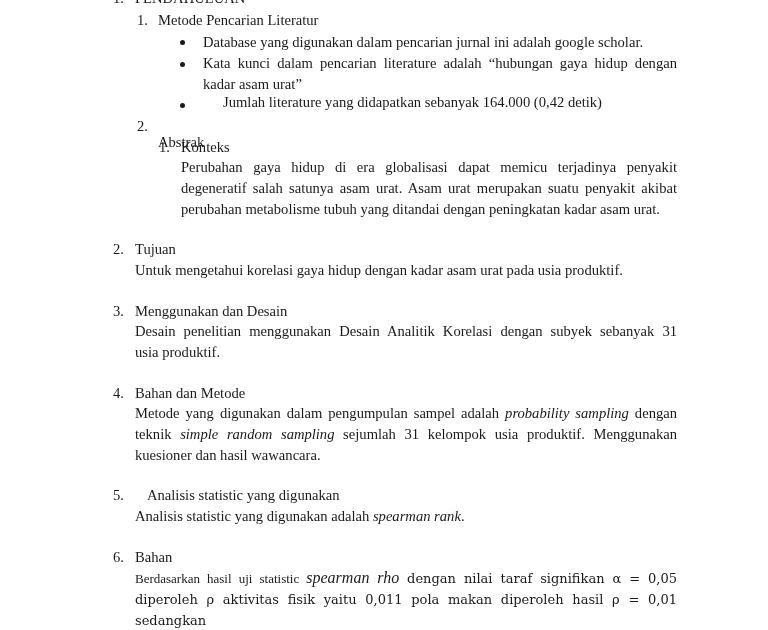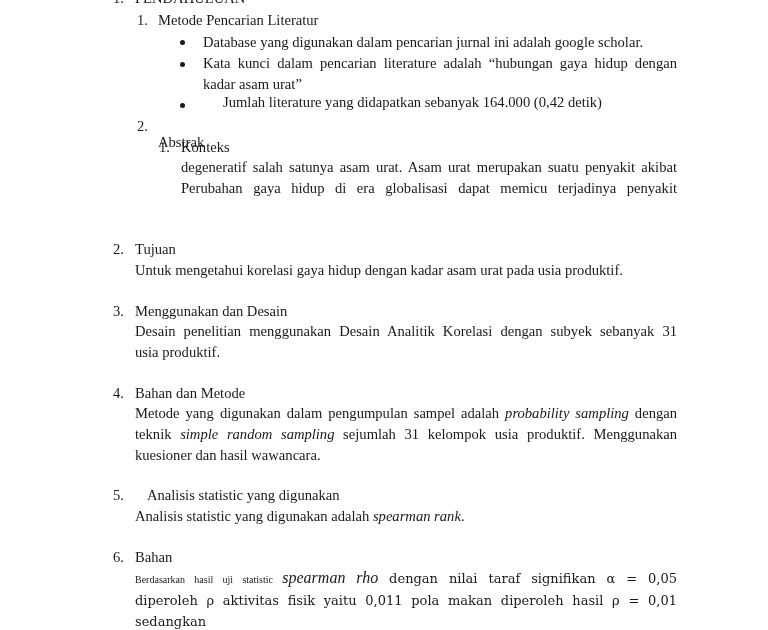--- a/index.html
+++ b/index.html
@@ -34,22 +34,23 @@
 <div class="bullet" style="left:180px; top:103px;"></div>
 <div class="line" style="left:203px; top:92px;margin-left:20px;">Jumlah literature yang didapatkan sebanyak 164.000 (0,42 detik)</div>
 
 <div class="num" style="left:137px; top:116px;">2.</div>
 <div class="line" style="left:158px; top:116px;margin-top:16px;">Abstrak</div>
 
 <div class="num" style="left:159px; top:137px;">1.</div>
 <div class="line" style="left:181px; top:137px;">Konteks</div>
 
 <div class="just" style="left:181px; top:157px; width:496px;">
+  <span>Perubahan gaya hidup di era globalisasi dapat memicu terjadinya penyakit</span>
   <span>degeneratif salah satunya asam urat. Asam urat merupakan suatu penyakit akibat</span>
-  <span>Perubahan gaya hidup di era globalisasi dapat memicu terjadinya penyakit</span>
+  <span class="last">perubahan metabolisme tubuh yang ditandai dengan peningkatan kadar asam urat.</span>
 </div>
 
 <div class="num" style="left:113px; top:239px;">2.</div>
 <div class="line" style="left:135px; top:239px;">Tujuan</div>
 <div class="line" style="left:135px; top:260px;">Untuk mengetahui korelasi gaya hidup dengan kadar asam urat pada usia produktif.</div>
 
 <div class="num" style="left:113px; top:301px;">3.</div>
 <div class="line" style="left:135px; top:301px;">Menggunakan dan Desain</div>
 <div class="just" style="left:135px; top:321px; width:542px;">
   <span>Desain penelitian menggunakan Desain Analitik Korelasi dengan subyek sebanyak 31</span>
@@ -64,16 +65,16 @@
   <span class="last">kuesioner dan hasil wawancara.</span>
 </div>
 
 <div class="num" style="left:113px; top:485px;">5.</div>
 <div class="line" style="left:135px; top:485px;margin-left:12px;">Analisis statistic yang digunakan</div>
 <div class="line" style="left:135px; top:506px;"><span>Analisis statistic yang digunakan adalah </span><i>spearman rank</i><span>.</span></div>
 
 <div class="num" style="left:113px; top:547px;">6.</div>
 <div class="line" style="left:135px; top:547px;">Bahan</div>
 <div class="just" style="left:135px; top:567px; width:542px; font-family:'DejaVu Serif', serif; font-size:13px;">
-  <span><span style="display:inline; font-family:'Liberation Serif', serif; font-size:10px;">Berdasarkan hasil uji statistic </span><i style="font-family:'Liberation Serif', serif; font-size:16px;">spearman rho</i><span style="display:inline"> dengan nilai taraf signifikan α = 0,05</span></span>
+  <span><span style="display:inline; font-family:'Liberation Serif', serif; font-size:13px;">Berdasarkan hasil uji statistic </span><i style="font-family:'Liberation Serif', serif; font-size:16px;">spearman rho</i><span style="display:inline"> dengan nilai taraf signifikan α = 0,05</span></span>
   <span>diperoleh ρ aktivitas fisik yaitu 0,011 pola makan diperoleh hasil ρ = 0,01 sedangkan</span>
 
 </div>
 
 </body></html>

